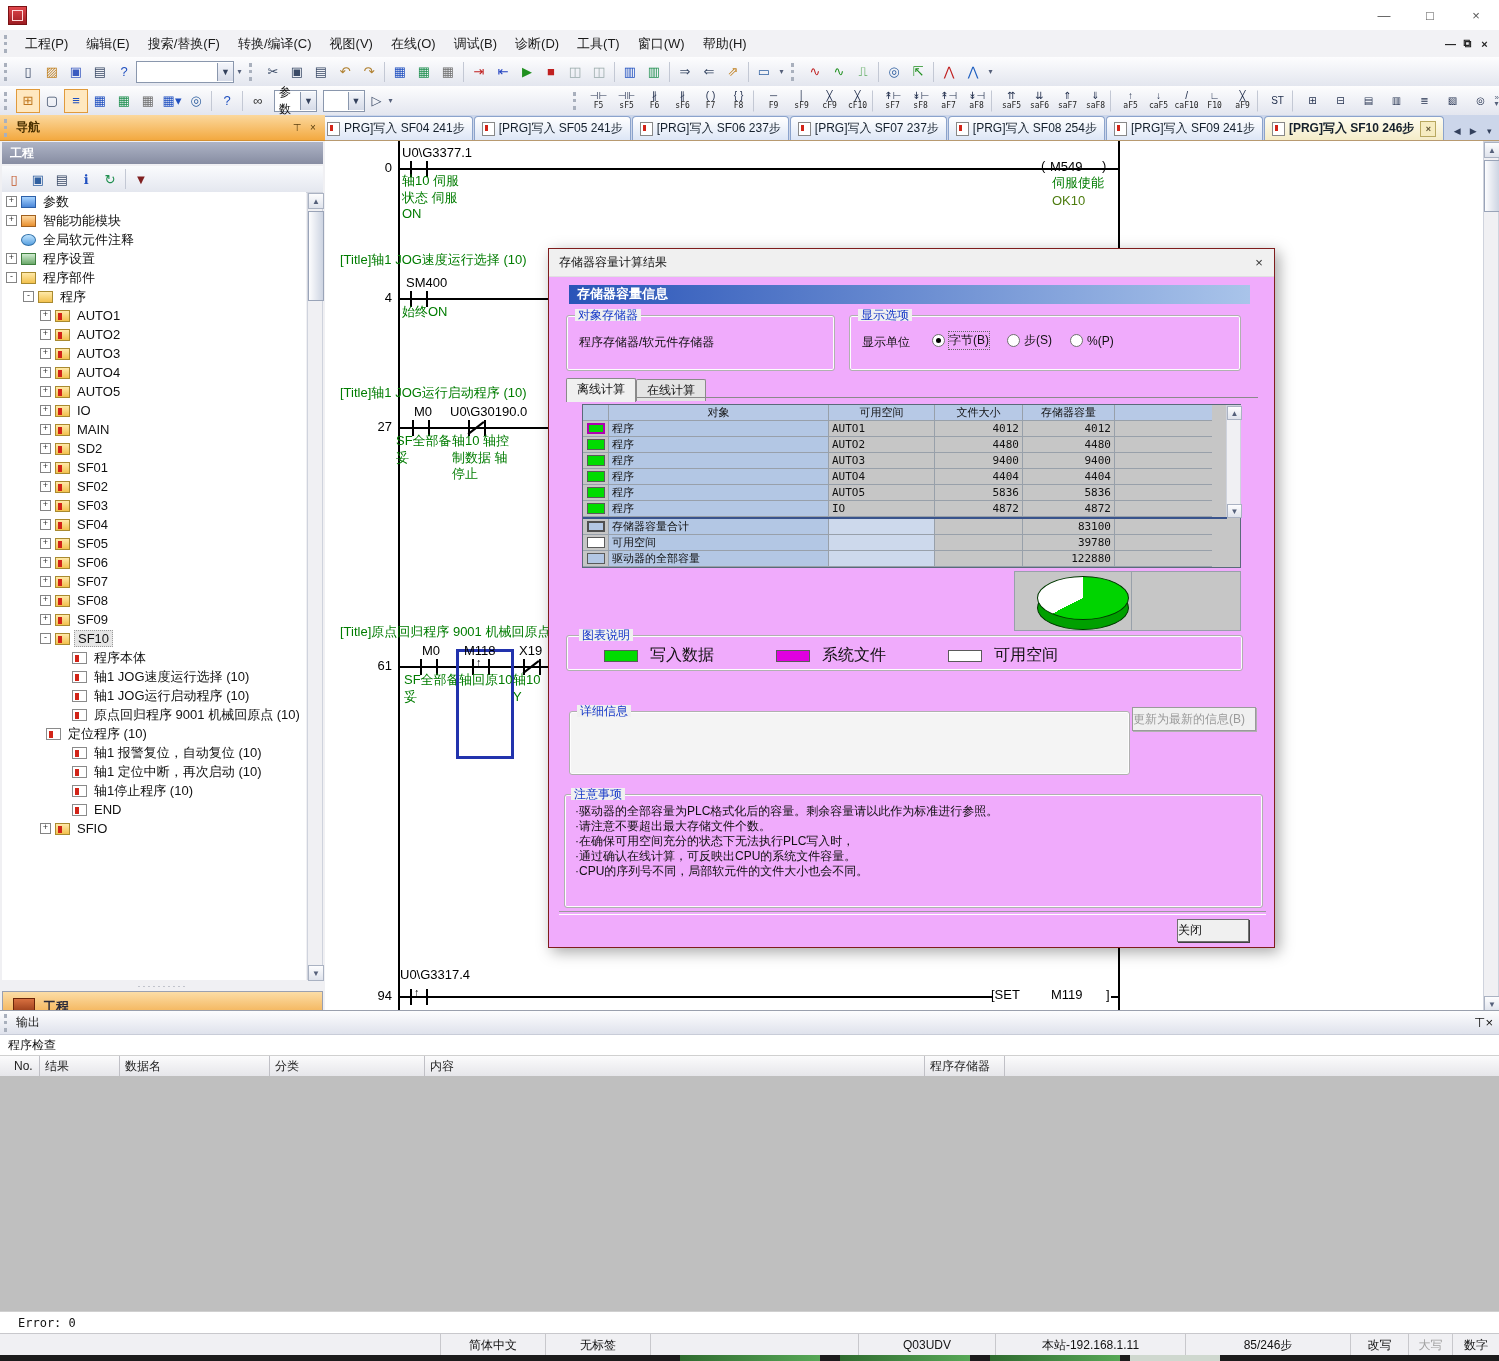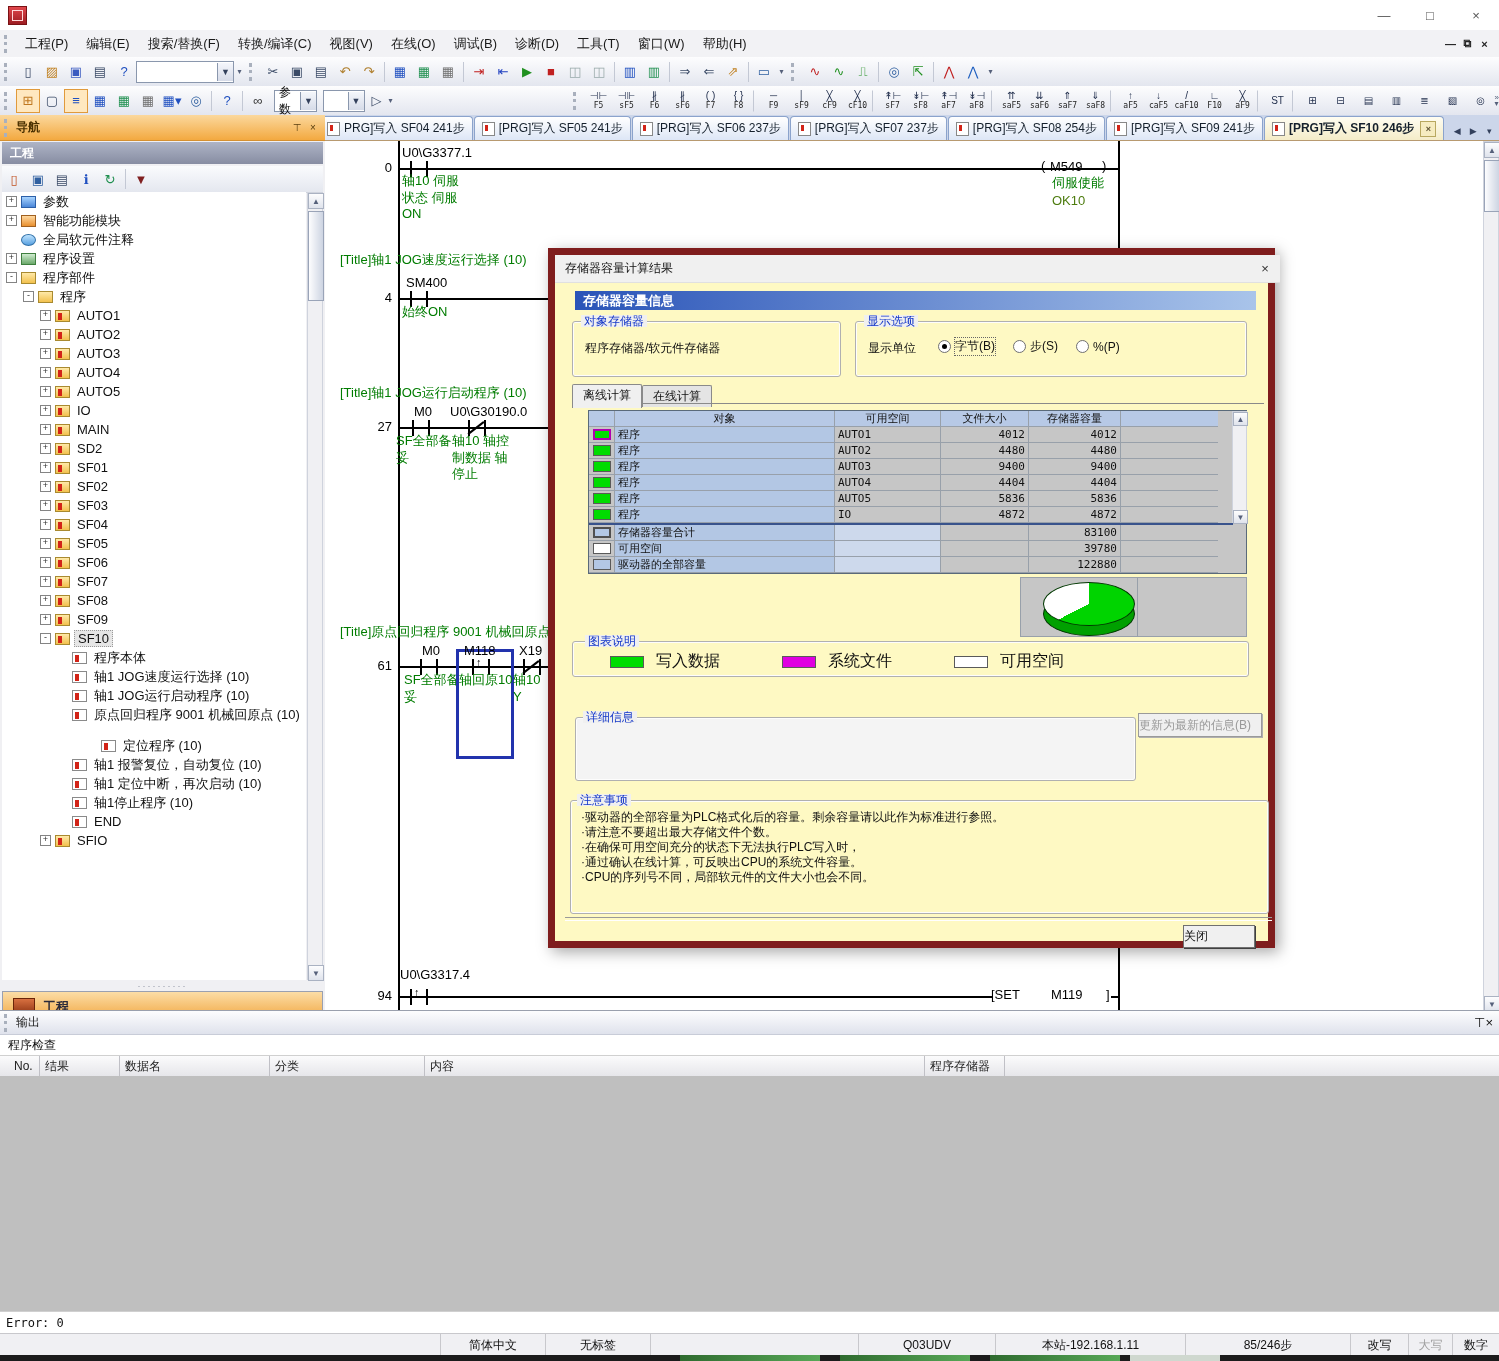--- a/index.html
+++ b/index.html
@@ -83,25 +83,25 @@
   .ncs{position:absolute;width:2px;height:20px;background:#000;transform:rotate(52deg)}
   .edge{position:absolute;font-size:11px;color:#000;font-weight:bold}
   .dev{position:absolute;font-size:13px;color:#000;white-space:nowrap}
   .cmt{position:absolute;font-size:13px;color:#007c00;white-space:pre-line;line-height:1.28}
   .rnum{position:absolute;width:40px;text-align:right;font-size:13px;color:#000}
   .ltitle{position:absolute;font-size:13px;color:#007c00;white-space:nowrap}
   .teal{color:#4d7c0f}
   .selbox{position:absolute;border:3px solid #2233ad}
   
   
-  #dialog{left:548px;top:248px;width:727px;height:700px;background:#fef9c3;border:7px solid #7f1d1d;box-shadow:4px 4px 14px rgba(0,0,0,.35);box-sizing:border-box}
+  #dialog{left:548px;top:248px;width:727px;height:700px;background:#f0abfc;border:1px solid #7f1d1d;box-shadow:4px 4px 14px rgba(0,0,0,.35);box-sizing:border-box}
   #dlg-titlebar{left:0;top:0;width:725px;height:27px;background:#f0f0f0;border-bottom:1px solid #e0e0e0;display:flex;align-items:center}
   #dlg-titlebar .dtitle{font-size:12px;margin-left:10px;color:#111}
   #dlg-close{margin-left:auto;width:30px;height:24px;display:flex;align-items:center;justify-content:center;font-size:13px;color:#333}
-  #dlg-banner{left:20px;top:36px;width:681px;height:19px;background:linear-gradient(90deg,#2a54b8,#a9c4ea);color:#fff;font-weight:bold;font-size:13px;display:flex;align-items:center;padding-left:8px;box-sizing:border-box}
+  #dlg-banner{left:20px;top:36px;width:681px;height:19px;background:linear-gradient(90deg,#2a54b8,#a9c4ea);color:#fff;font-weight:bold;font-size:13px;display:flex;padding-left:8px;box-sizing:border-box}
   .grp{position:absolute;border:1px solid #b0b0b0;border-radius:3px;box-shadow:inset 0 0 0 1px #fdfdfd}
   .grplabel{position:absolute;font-size:12px;color:#1538c8;background:#f0f0f0;padding:0 3px;line-height:12px}
   .radio{display:flex;align-items:center;margin-right:18px}
   .rb{width:11px;height:11px;border-radius:50%;border:1px solid #707070;background:#fff;display:inline-block;margin-right:4px;position:relative;flex:none}
   .radio.selected .rb::after{content:"";position:absolute;left:3px;top:3px;width:5px;height:5px;border-radius:50%;background:#000}
   .rlabel{font-size:12px}
   .radio.selected .rlabel{outline:1px dotted #666}
   .dtab{padding:2px 10px 2px 10px;border:1px solid #8a8a8a;border-bottom:none;background:#e4e4e4;font-size:12px;border-radius:2px 2px 0 0}
   .dtab.active{background:#f0f0f0;position:relative;top:1px;padding-bottom:4px;z-index:2}
   
@@ -136,21 +136,21 @@
   .pieside{position:absolute;left:0;top:10px;width:90px;height:42px;border-radius:50%;background:#00a000;border:1px solid #003800}
   .pietop{position:absolute;left:0;top:0;width:90px;height:42px;border-radius:50%;border:1px solid #003800}
   
   #output{left:0;top:1010px;width:1499px;height:323px;background:#f0f0f3;border-top:1px solid #9aa0ad}
   #outheader{left:0;top:0;width:1499px;height:23px;background:linear-gradient(#fdfdfe,#dfe2ec);display:flex;align-items:center;border-bottom:1px solid #c8ccd8}
   #outheader .otitle{font-size:12px;color:#222}
   #outsection{left:0;top:24px;width:1499px;height:21px;background:#fff;border-bottom:1px solid #d0d0d0;display:flex;align-items:center;padding-left:8px;box-sizing:border-box;font-size:12px}
   #outcols{left:0;top:45px;width:1499px;height:20px;display:flex;background:linear-gradient(#fbfbfc,#e6e6ea);border-bottom:1px solid #b8b8bc}
   .ocol{border-right:1px solid #c0c0c6;font-size:12px;display:flex;align-items:center;padding-left:5px;box-sizing:border-box;color:#222}
   #outbody{left:0;top:65px;width:1499px;height:235px;background:#bfbfbf}
-  #outerr{left:0;top:300px;width:1499px;height:23px;background:#fff;border-top:1px solid #d0d0d0;display:flex;align-items:center;padding-left:6px;box-sizing:border-box;font-family:"DejaVu Sans Mono",monospace;font-size:12px}
+  #outerr{left:0;top:300px;width:1499px;height:23px;background:#fff;border-top:1px solid #d0d0d0;display:flex;align-items:center;padding-left:18px;box-sizing:border-box;font-family:"DejaVu Sans Mono",monospace;font-size:12px}
   
   #statusbar{left:0;top:1333px;width:1499px;height:22px;background:#f0f0f3;border-top:1px solid #c8c8cc}
   .scell{position:absolute;top:0;height:22px;display:flex;align-items:center;justify-content:center;font-size:12px;border-left:1px solid #c8c8cc;box-sizing:border-box;width:auto}
   .scell.dim{color:#a0a0a0}
   #bottomstrip{left:0;top:1355px;width:1499px;height:6px;background:#1c1c1c}
   .greenpatch{position:absolute;top:0;height:6px;background:linear-gradient(90deg,#2f6b2f,#57a857)}
 </style>
 </head>
 <body>
 
@@ -694,21 +694,21 @@
         <span class="tree-ico ico-leaf"></span>
         <span class="tlabel">轴1 JOG运行启动程序 (10)</span>
       </div>
 
       <div class="trow" style="padding-left: 55px;">
         <span class="expander hidden"></span>
         <span class="tree-ico ico-leaf"></span>
         <span class="tlabel">原点回归程序  9001 机械回原点 (10)</span>
       </div>
 
-      <div class="trow" style="padding-left: 84px; margin-top: 12px;">
+      <div class="trow" style="padding-left: 29px;">
         <span class="expander hidden"></span>
         <span class="tree-ico ico-leaf"></span>
         <span class="tlabel">定位程序 (10)</span>
       </div>
 
       <div class="trow" style="padding-left: 55px;">
         <span class="expander hidden"></span>
         <span class="tree-ico ico-leaf"></span>
         <span class="tlabel">轴1 报警复位，自动复位 (10)</span>
       </div>

